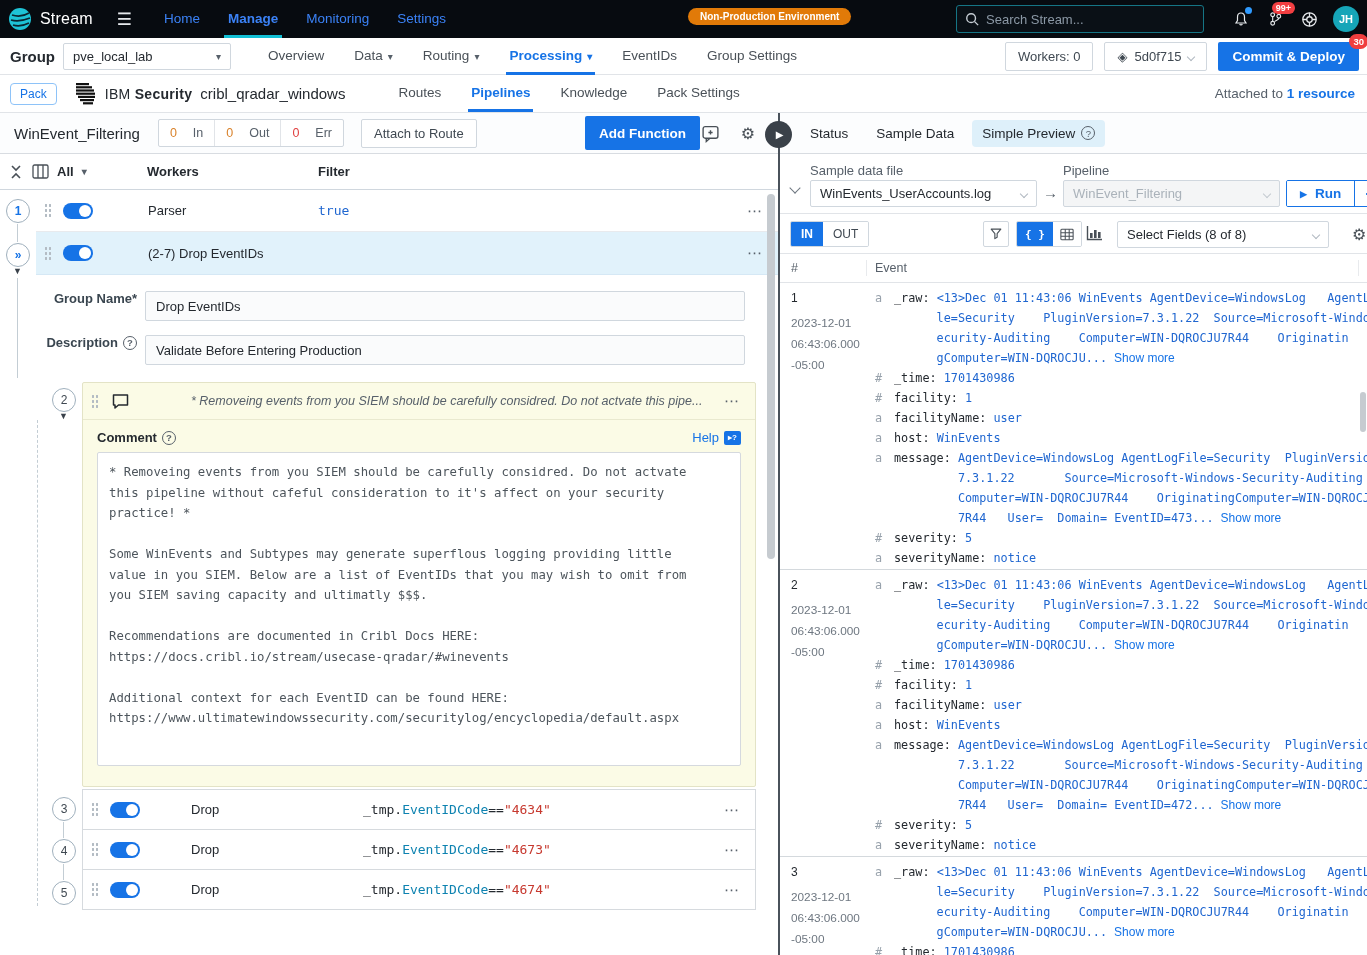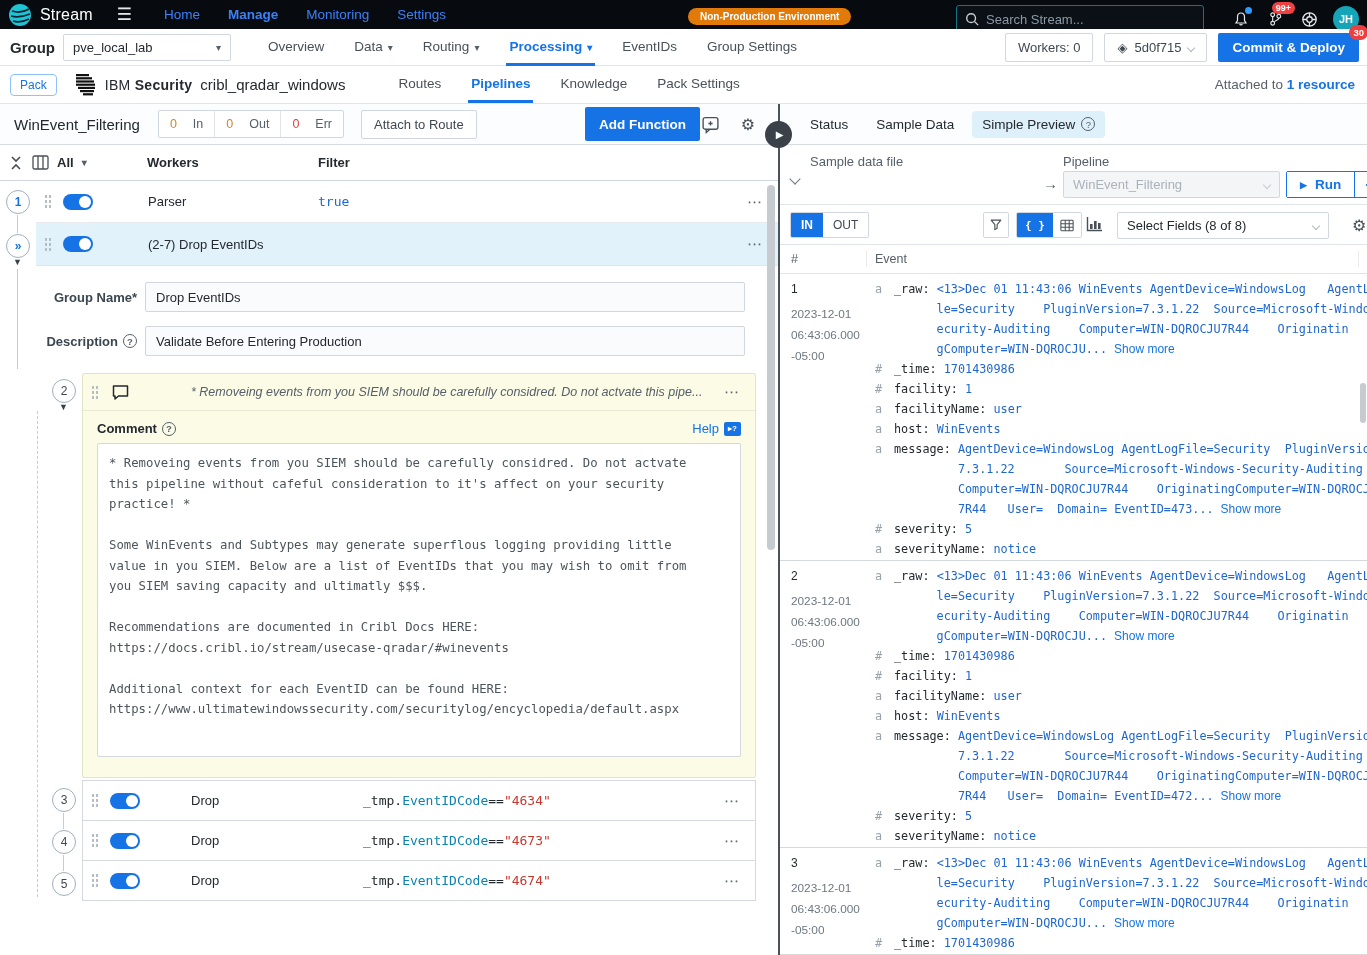--- a/index.html
+++ b/index.html
@@ -1,21 +1,21 @@
 <!DOCTYPE html>
 <html><head>
 <meta charset="utf-8">
 <style>
   * { margin:0; padding:0; box-sizing:border-box; }
   html,body { background:#fff; }
   body { font-family:"Liberation Sans", sans-serif; color:#24292f; }
   .app { position:relative; width:1367px; height:955px; overflow:hidden; background:#fff; }
 
   
-  .topnav { position:relative; height:29px; background:#070b10; display:flex; align-items:center; color:#fff; }
+  .topnav { position:relative; height:38px; background:#070b10; display:flex; align-items:center; color:#fff; }
   .brand-wrap { display:flex; align-items:center; gap:8px; padding:0 10px 0 8px; }
   .brand { font-size:16px; font-weight:400; letter-spacing:.2px; }
   .hamburger { font-size:17px; color:#e6e9ec; margin:0 18px 0 14px; cursor:pointer; }
   .nav-item { position:relative; font-size:13.5px; color:#3b82f6; padding:0 14px; height:38px; line-height:38px; cursor:pointer; }
   .nav-item.active { font-weight:700; }
   .nav-item.active::after { content:''; position:absolute; left:10px; right:10px; bottom:0; height:3px; background:#12bfd4; }
   .env-badge { position:absolute; left:688px; top:8px; background:#e17a08; color:#fff; font-size:10px; font-weight:700; padding:3px 12px; border-radius:11px; }
   .search-box { position:absolute; left:956px; top:5px; width:248px; height:28px; border:1px solid #157585; border-radius:3px; background:#0a1016; display:flex; align-items:center; padding:0 8px; gap:7px; }
   .search-box input { background:transparent; border:none; outline:none; color:#c6cdd4; font-size:13px; width:190px; font-family:"Liberation Sans",sans-serif; }
   .search-box input::placeholder { color:#8b98a5; }
@@ -91,21 +91,21 @@
   .frow.selected { background:#e1f2fb; border-bottom:1px solid #d5e8f5; }
   .grip { width:8px; height:15px; margin-left:8px; background-image:radial-gradient(circle, #b3bbc3 1.1px, transparent 1.4px); background-size:4px 5px; cursor:grab; }
   .toggle { position:relative; width:30px; height:16px; border-radius:9px; background:#1673e6; margin-left:11px; cursor:pointer; flex:0 0 auto; }
   .toggle::after { content:''; position:absolute; right:2px; top:2px; width:12px; height:12px; border-radius:50%; background:#fff; }
   .fname { position:absolute; left:112px; font-size:13px; color:#24292f; }
   .ffilter { position:absolute; left:282px; font-family:"DejaVu Sans Mono",monospace; font-size:13px; color:#1f66d0; }
   .fdots { position:absolute; right:14px; color:#57606a; font-size:15px; letter-spacing:2px; cursor:pointer; }
 
   
   .gform { height:105px; padding-top:16px; flex:0 0 auto; }
-  .gf-row { display:flex; align-items:center; margin-bottom:14px; }
+  .gf-row { display:flex; align-items:flex-start; margin-bottom:14px; }
   .gf-label { width:145px; text-align:right; font-size:13px; font-weight:700; color:#3a4650; padding-right:8px; display:flex; justify-content:flex-end; align-items:center; gap:5px; }
   .gf-input { width:600px; height:30px; border:1px solid #d0d7de; border-radius:2px; background:#fafbfc; font-size:13px; color:#24292f; padding:0 10px; font-family:"Liberation Sans",sans-serif; }
 
   
   .cgroup { margin:2px 0 0 82px; width:674px; border:1px solid #e3e3c6; background:#fbfbe6; border-radius:2px; flex:0 0 auto; }
   .cg-header { position:relative; height:37px; display:flex; align-items:center; border-bottom:1px solid #e9e9cf; }
   .cg-summary { position:absolute; left:108px; right:40px; font-size:12.5px; font-style:italic; color:#57606a; white-space:nowrap; overflow:hidden; }
   .cg-body { padding:10px 14px 16px; }
   .cg-lblrow { display:flex; align-items:center; justify-content:space-between; margin-bottom:7px; }
   .cg-label { font-size:13px; font-weight:700; color:#24292f; display:flex; align-items:center; gap:5px; }
@@ -454,20 +454,24 @@
       <span class="lscroll"></span>
 
     </section>
 
     <div class="vdivider"></div>
 
     <section class="right">
       <div class="sample-row">
         <span class="chev sr-chev"></span>
         <span class="sr-label" style="left:30px">Sample data file</span>
+        <div class="select-like sr-select" style="left:30px;width:227px">
+          <span>WinEvents_UserAccounts.log</span>
+          <span class="chev" style="width:6px;height:6px;border-color:#b0b8c0"></span>
+        </div>
         <span class="sr-arrow">→</span>
         <span class="sr-label" style="left:283px">Pipeline</span>
         <div class="select-like sr-select sel-disabled" style="left:283px;width:217px">
           <span>WinEvent_Filtering</span>
           <span class="chev" style="width:6px;height:6px;border-color:#c4cad0"></span>
         </div>
         <div class="run-grp">
           <span class="run-main">
               <span style="font-size:9px">▶</span>
               <span>Run</span>

